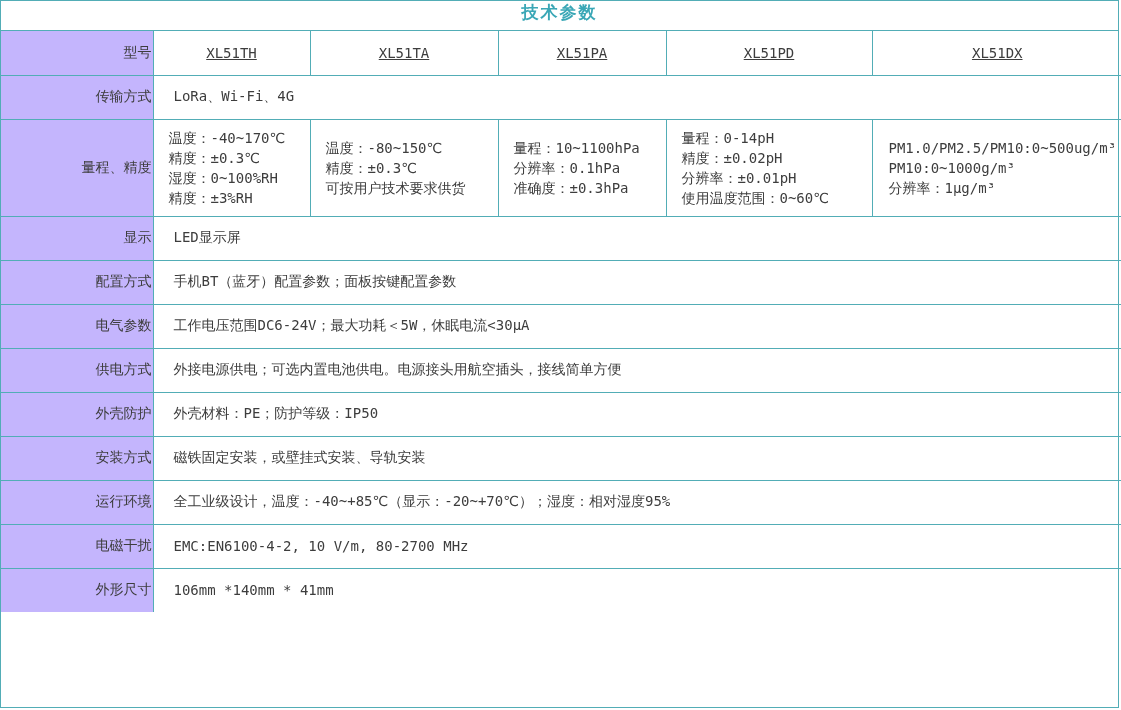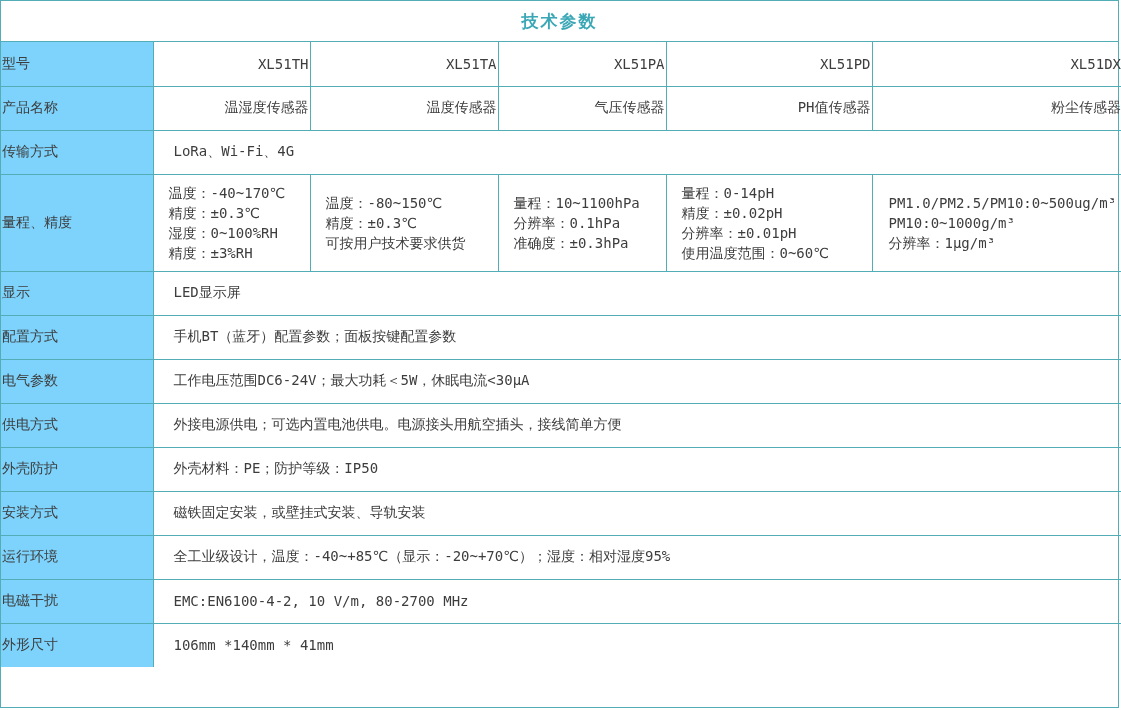--- a/index.html
+++ b/index.html
@@ -14,25 +14,24 @@
     box-sizing: border-box;
     background: #ffffff;
   }
   .frame {
     width: 1119px;
     height: 708px;
     box-sizing: border-box;
     border: 1px solid #52adb6;
   }
   .title-row {
-    height: 41px;
+    height: 30px;
     box-sizing: border-box;
     border-bottom: 1px solid #52adb6;
     display: flex;
-    align-items: center;
     justify-content: center;
   }
   .title {
     color: #3aa7b6;
     font-size: 17px;
     font-weight: bold;
     letter-spacing: 2px;
   }
   table.spec {
     border-collapse: collapse;
@@ -46,25 +45,25 @@
     font-size: 14px;
     vertical-align: middle;
   }
   
   table.spec tr td:first-child { border-left: none; }
   table.spec tr td:last-child  { border-right: none; }
   table.spec tr:last-child td  { border-bottom: none; }
   table.spec tr:first-child td { border-top: none; }
 
   td.lbl {
-    background: #7dd3fc;
-    text-align: left;
+    background: #c4b5fd;
+    text-align: right;
     height: 44px;
   }
-  td.val-center { text-align: right; }
+  td.val-center { text-align: center; text-decoration: underline; }
   td.val-left   { text-align: left; padding-left: 20px; padding-right: 15px; }
   td.multi      { padding: 8px 6px 8px 15px; }
   .ln { line-height: 20px; white-space: nowrap; }
   td.tight { padding-left: 16px; font-size: 13.5px; }
 </style>
 </head>
 <body>
 
 <div class="page">
   <div class="frame">
@@ -86,28 +85,20 @@
       <tbody>
           <tr>
         <td class="lbl">型号</td>
         <td class="val-center">XL51TH</td>
         <td class="val-center">XL51TA</td>
         <td class="val-center">XL51PA</td>
         <td class="val-center">XL51PD</td>
         <td class="val-center">XL51DX</td>
       </tr>
 
-      <tr>
-        <td class="lbl">产品名称</td>
-        <td class="val-center">温湿度传感器</td>
-        <td class="val-center">温度传感器</td>
-        <td class="val-center">气压传感器</td>
-        <td class="val-center">PH值传感器</td>
-        <td class="val-center">粉尘传感器</td>
-      </tr>
 
       <tr>
         <td class="lbl">传输方式</td>
         <td class="val-left" colspan="5">LoRa、Wi-Fi、4G</td>
       </tr>
 
       <tr style="height:93px">
         <td class="lbl">量程、精度</td>
         <td class="multi">
           <div class="ln">温度：-40~170℃</div>

